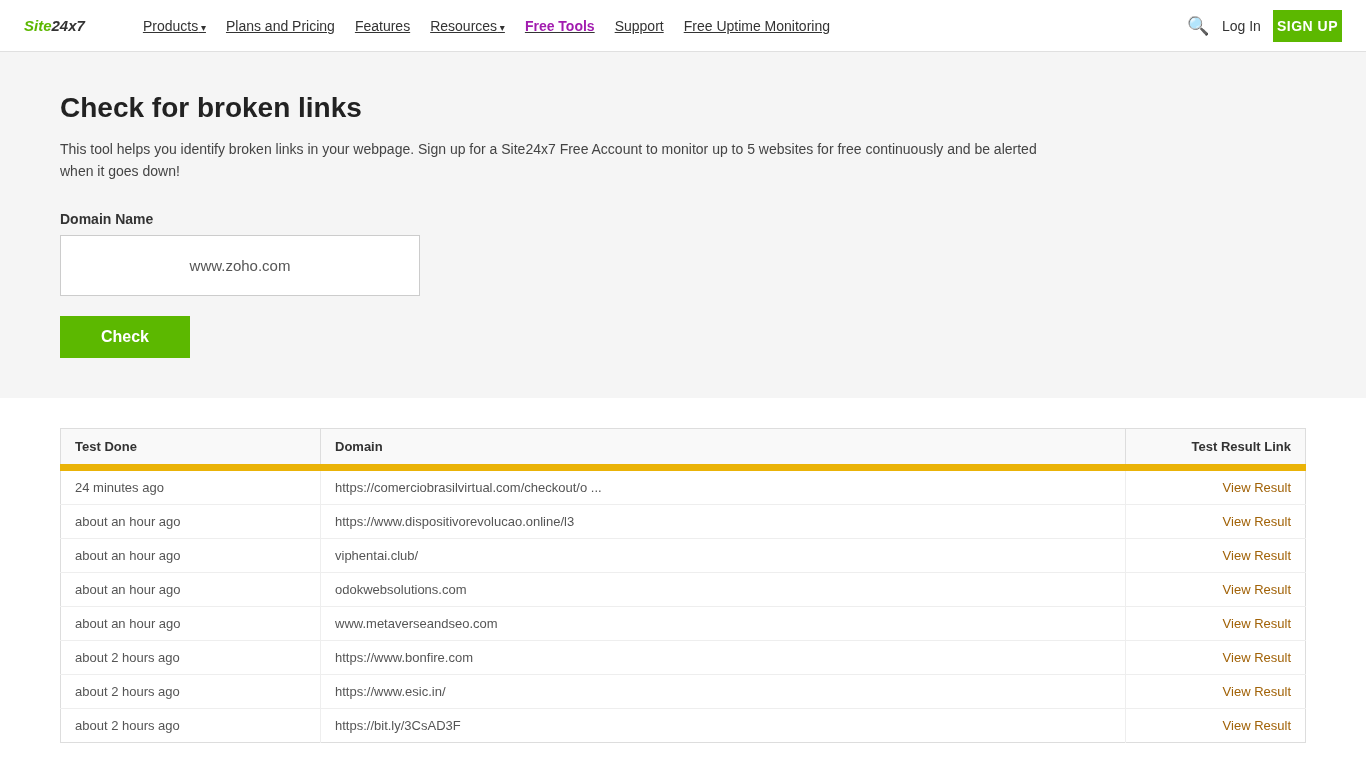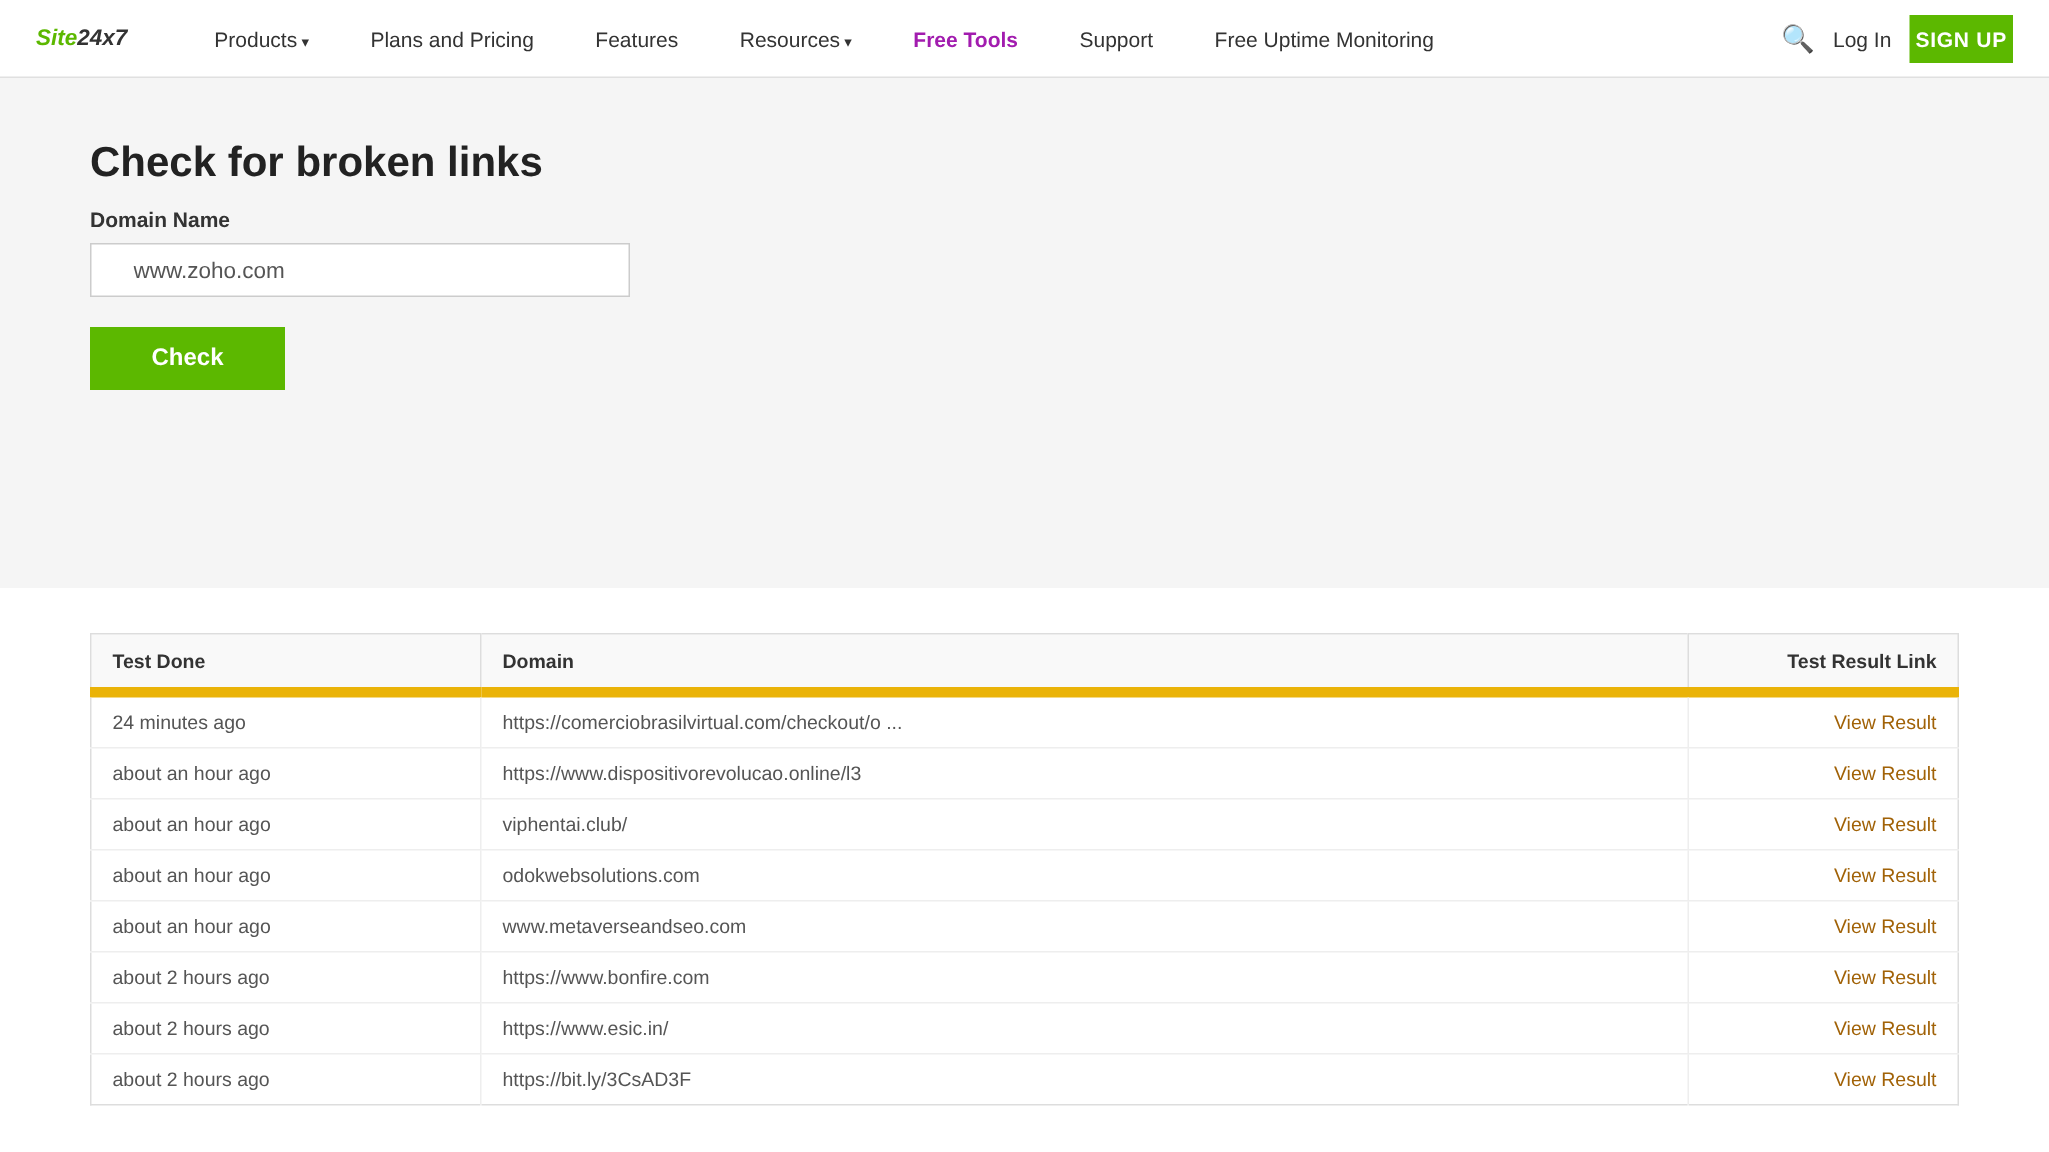--- a/index.html
+++ b/index.html
@@ -21,22 +21,23 @@
       font-weight: bold;
       color: #333;
       text-decoration: none;
       flex-shrink: 0;
       font-style: italic;
     }
     .nav-logo span { color: #5cb800; }
     .nav-links {
       display: flex;
       align-items: flex-end;
-      gap: 21px;
+      gap: 0;
       flex: 1;
+      text-decoration: underline;
     }
     .nav-link {
       padding: 6px 10px;
       font-size: 14px;
       color: #333;
       text-decoration: none;
       cursor: pointer;
       white-space: nowrap;
     }
     .nav-link.has-arrow::after {
@@ -96,29 +97,30 @@
     }
     .form-label {
       font-size: 14px;
       font-weight: bold;
       color: #333;
       margin-bottom: 8px;
       display: block;
     }
     .domain-input {
       width: 360px;
-      height: 36px;
+      height: 61px;
       padding: 8px 28px;
       font-size: 15px;
       border: 1px solid #ccc;
       background: #fff;
       color: #555;
       outline: none;
       display: block;
       margin-bottom: 20px;
+      text-align: center;
     }
     .check-button {
       background: #5cb800;
       color: #fff;
       font-size: 16px;
       font-weight: bold;
       padding: 12px 40px;
       border: none;
       cursor: pointer;
       min-width: 130px;
@@ -195,20 +197,21 @@
   </div>
   <div class="nav-right">
     <span class="nav-search-icon">🔍</span>
     <a class="nav-login" href="#">Log In</a>
     <button class="nav-signup">SIGN UP</button>
   </div>
 </nav>
 
 <div class="main-content">
   <h1 class="page-title">Check for broken links</h1>
+  <p class="page-description">This tool helps you identify broken links in your webpage. Sign up for a Site24x7 Free Account to monitor up to 5 websites for free continuously and be alerted when it goes down!</p>
 
   <label class="form-label">Domain Name</label>
   <input class="domain-input" type="text" value="www.zoho.com" placeholder="www.zoho.com" style="">
   <button class="check-button">Check</button>
 </div>
 
 <div class="results-section">
   <table class="results-table">
     <thead>
       <tr>

